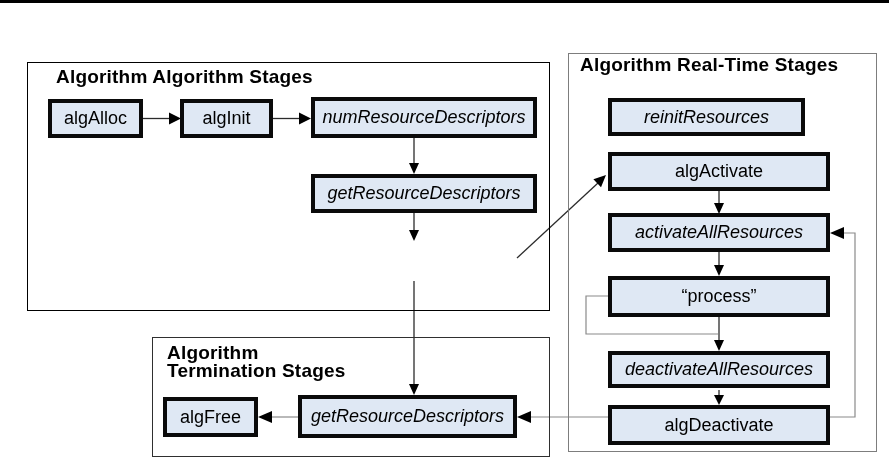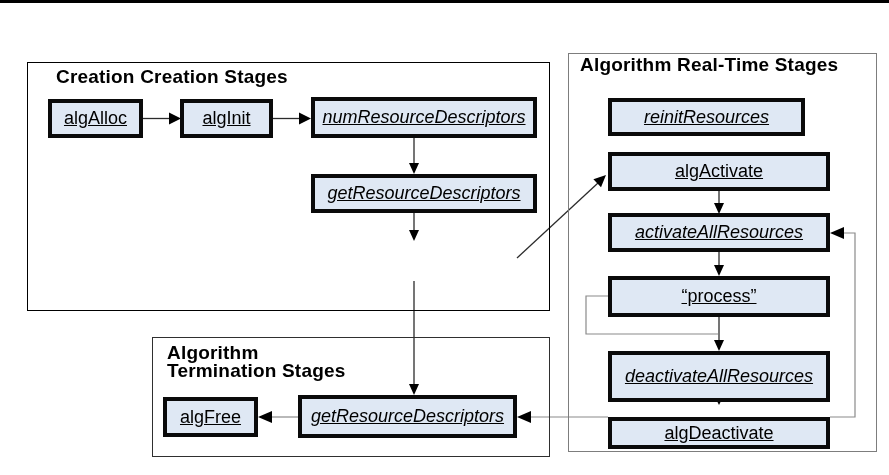--- a/index.html
+++ b/index.html
@@ -23,21 +23,21 @@
   .group-title{
     position:absolute;font-weight:bold;font-size:19px;color:var(--text);
     white-space:nowrap;letter-spacing:0.2px;
   }
   .title-creation{left:56px;top:66px;}
   .title-realtime{left:580px;top:54px;}
   .title-termination{left:167px;top:344px;width:200px;white-space:normal;line-height:18px;}
   .node{
     position:absolute;box-sizing:border-box;background:var(--node-fill);
     border:4px solid var(--node-border);display:flex;align-items:center;justify-content:center;
-    font-size:18px;color:var(--text);white-space:nowrap;text-decoration:underline;
+    font-size:18px;color:var(--text);white-space:nowrap;
   }
   .italic{font-style:italic;}
   svg.edges{position:absolute;left:0;top:0;pointer-events:none;}
   .edge{stroke:var(--connector);stroke-width:1.3;fill:none;}
   .edge-gray{stroke:var(--gray-line);stroke-width:1.2;fill:none;}
   .arrowhead{fill:var(--arrowhead);stroke:none;}
 </style>
 </head>
 <body>
 
@@ -86,35 +86,35 @@
     <polygon class="arrowhead" points="258,417 272,411 272,423"></polygon>
 
     <polyline class="edge-gray" points="830,417 855,417 855,233 844,233"></polyline>
     <polygon class="arrowhead" points="830,233 844,227 844,239"></polygon>
   </svg>
 
   <div class="group creation"></div>
   <div class="group realtime"></div>
   <div class="group termination"></div>
 
-  <div class="group-title title-creation">Creation Creation Stages</div>
+  <div class="group-title title-creation">Algorithm Algorithm Stages</div>
   <div class="group-title title-realtime">Algorithm Real-Time Stages</div>
   <div class="group-title title-termination">
     <div>Algorithm</div>
     <div>Termination Stages</div>
   </div>
 
   <div class="node" style="left:48px;top:99px;width:95px;height:39px">algAlloc</div>
   <div class="node" style="left:180px;top:99px;width:93px;height:39px">algInit</div>
   <div class="node italic" style="left:311px;top:97px;width:226px;height:41px">numResourceDescriptors</div>
   <div class="node italic" style="left:311px;top:174px;width:226px;height:39px">getResourceDescriptors</div>
 
   <div class="node italic" style="left:608px;top:98px;width:197px;height:38px">reinitResources</div>
   <div class="node" style="left:608px;top:152px;width:222px;height:39px">algActivate</div>
   <div class="node italic" style="left:608px;top:213px;width:222px;height:39px">activateAllResources</div>
   <div class="node" style="left:608px;top:276px;width:222px;height:41px">“process”</div>
-  <div class="node italic" style="left:608px;top:351px;width:222px;height:51px">deactivateAllResources</div>
-  <div class="node" style="left:608px;top:417px;width:222px;height:32px">algDeactivate</div>
+  <div class="node italic" style="left:608px;top:351px;width:222px;height:37px">deactivateAllResources</div>
+  <div class="node" style="left:608px;top:405px;width:222px;height:40px">algDeactivate</div>
 
   <div class="node" style="left:163px;top:397px;width:95px;height:40px">algFree</div>
   <div class="node italic" style="left:298px;top:395px;width:219px;height:43px">getResourceDescriptors</div>
 
 </div>
 
 </body></html>

